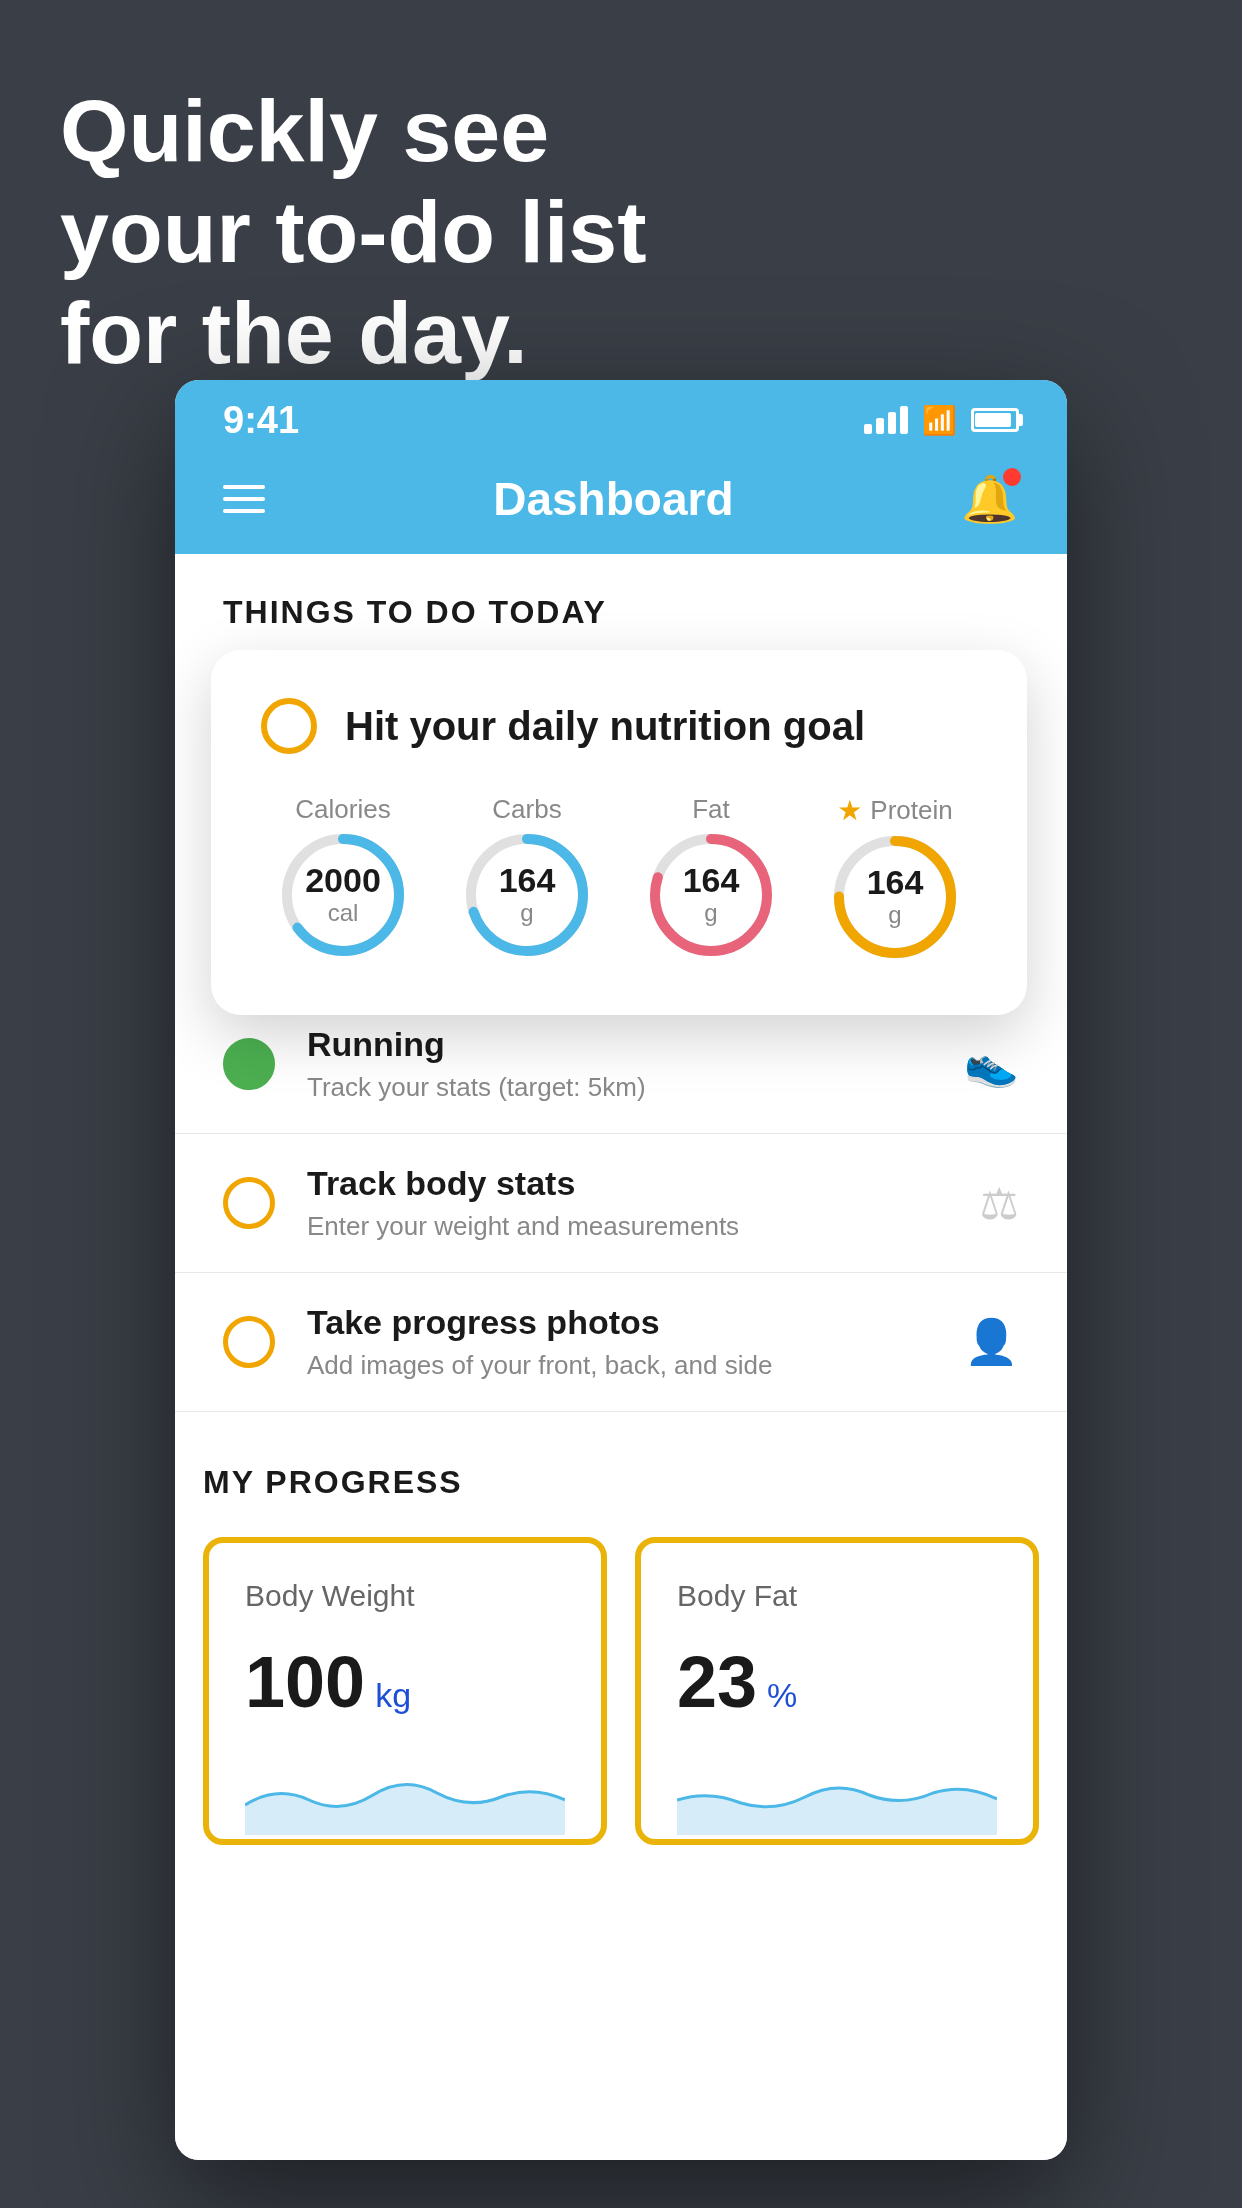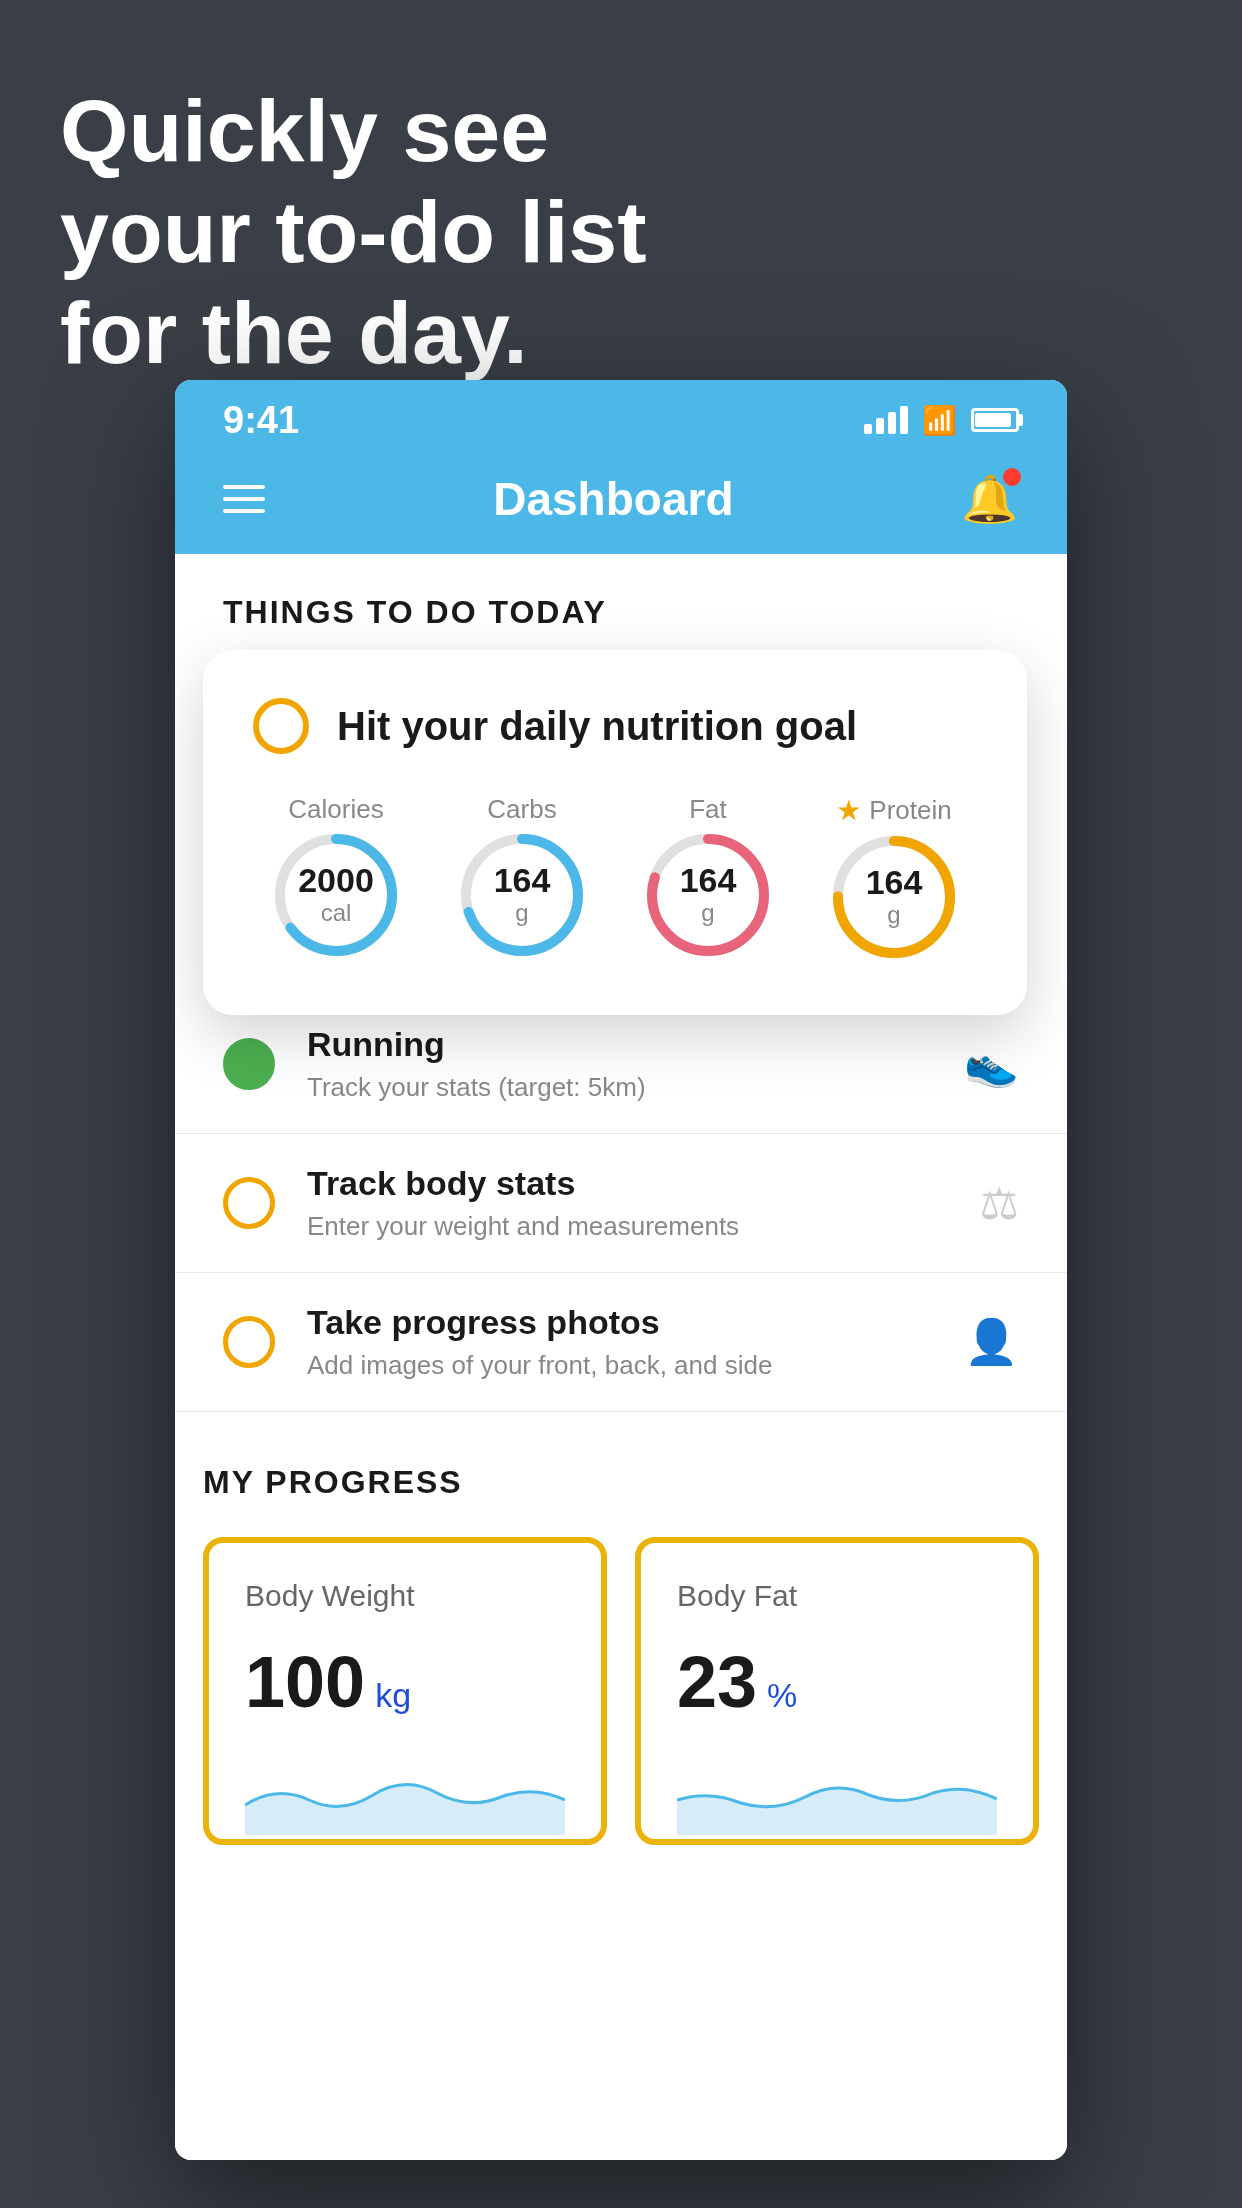--- a/index.html
+++ b/index.html
@@ -25,21 +25,21 @@
     }
 
     
     .phone-frame {
       position: absolute;
       top: 380px;
       left: 175px;
       width: 892px;
       height: 1780px;
       background: #f2f2f7;
-      border-radius: 16px;
+      border-radius: 24px;
       overflow: hidden;
       box-shadow: 0 40px 120px rgba(0,0,0,0.5);
       z-index: 2;
     }
 
     
     .status-bar {
       background: #4bb8e8;
       display: flex;
       justify-content: space-between;
@@ -415,21 +415,21 @@
             <span class="progress-card-unit">%</span>
           </div>
           <svg class="progress-wave" viewBox="0 0 300 80" preserveAspectRatio="none">
             <path d="M0,45 Q30,35 60,48 Q90,58 120,42 Q150,25 180,40 Q210,52 240,38 Q270,28 300,44 L300,80 L0,80 Z" fill="#d6edf9" stroke="none"></path>
             <path d="M0,45 Q30,35 60,48 Q90,58 120,42 Q150,25 180,40 Q210,52 240,38 Q270,28 300,44" fill="none" stroke="#4bb8e8" stroke-width="3"></path>
           </svg>
         </div>
       </div>
     </div>
 
-    <div style="position:absolute; top:96px; left:28px; right:40px; background:white; border-radius:30px; padding:48px 50px; box-shadow:0 20px 60px rgba(0,0,0,0.18); z-index:20;">
+    <div style="position:absolute; top:96px; left:36px; right:40px; background:white; border-radius:30px; padding:48px 50px; box-shadow:0 20px 60px rgba(0,0,0,0.18); z-index:20;">
 
       <div class="nutrition-card-header">
         <div class="circle-check"></div>
         <span class="nutrition-title">Hit your daily nutrition goal</span>
       </div>
 
       <div class="nutrition-macros">
 
         <div class="macro-item">
           <span class="macro-label">Calories</span>

